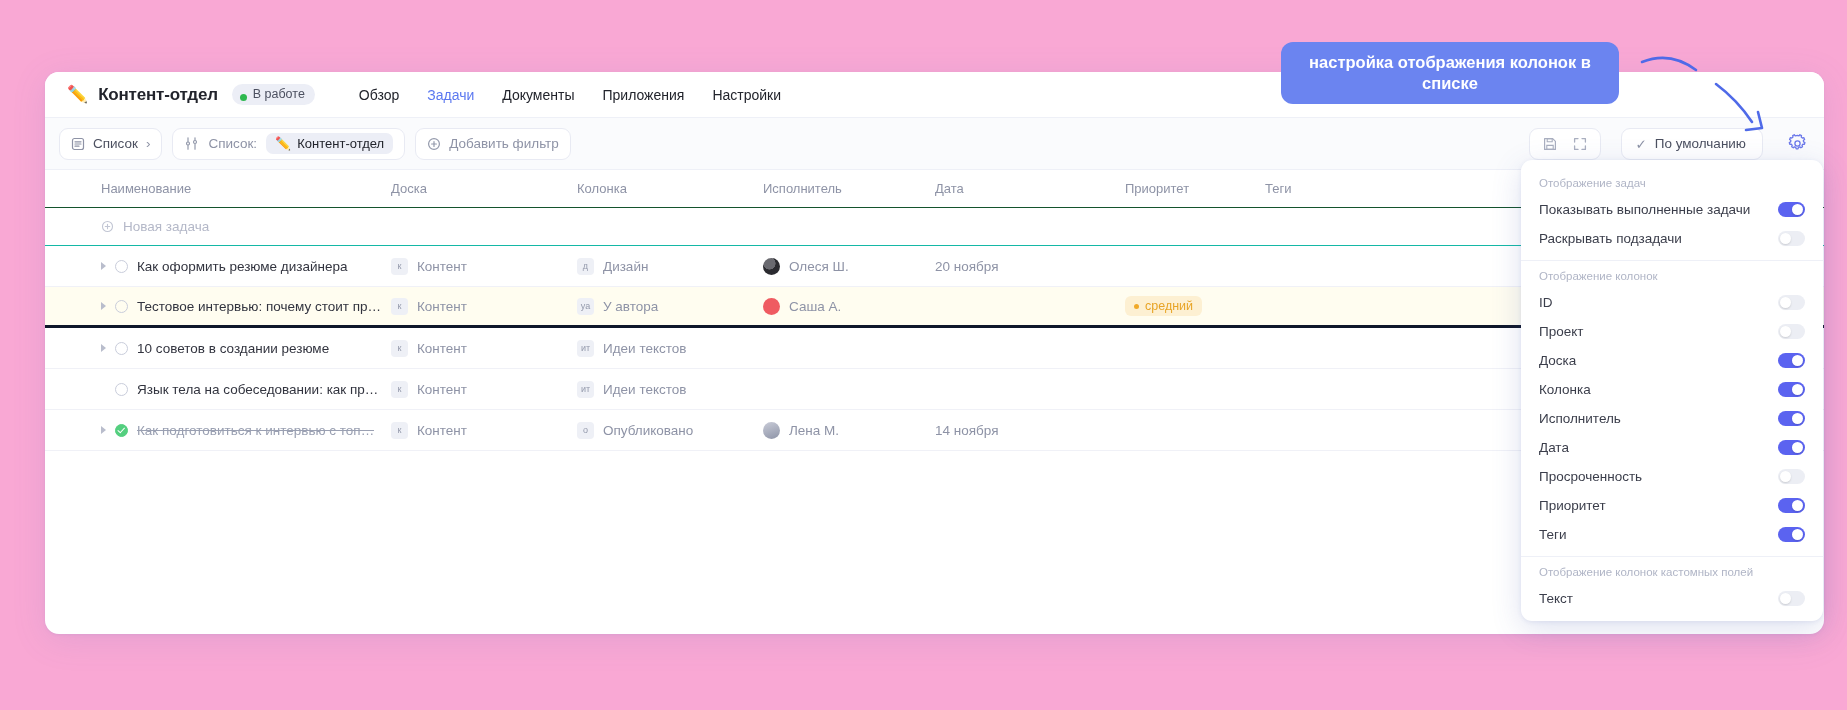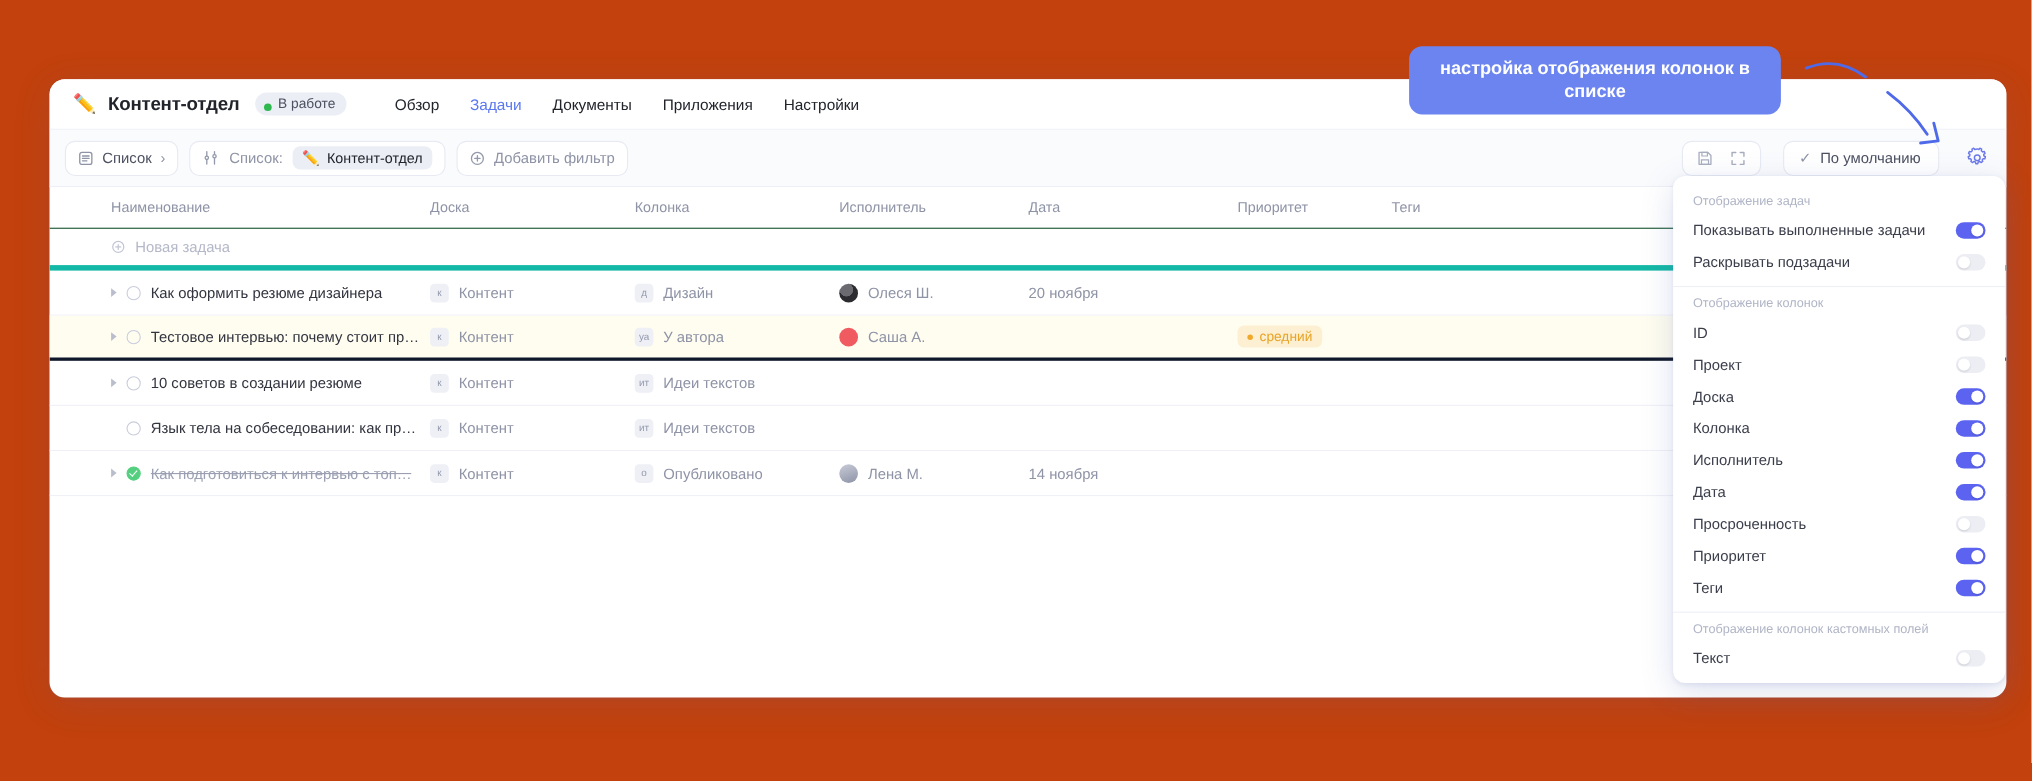--- a/index.html
+++ b/index.html
@@ -2,21 +2,21 @@
 <html><head>
 <meta charset="utf-8">
 <style>
   * { box-sizing: border-box; margin: 0; padding: 0; }
   html, body {
     width: 1847px; height: 710px;
     background: #ffffff;
     font-family: "Liberation Sans", "DejaVu Sans", sans-serif;
     overflow: hidden;
   }
-  .stage { position: relative; width: 1847px; height: 710px; background: #c2410c; }
+  .stage { position: relative; width: 1847px; height: 710px; background: #f9a8d4; }
 
   
   .card {
     position: absolute; left: 45px; top: 72px;
     width: 1779px; height: 562px;
     background: #ffffff;
     border-radius: 14px;
     box-shadow: 0 6px 34px rgba(92,110,190,.13), 0 1px 3px rgba(92,110,190,.10);
     overflow: hidden;
   }
@@ -75,21 +75,21 @@
   .tbl { width: 100%; }
   .trow {
     display: flex; align-items: center; height: 41px;
     border-bottom: 1px solid #f0f1f7; padding: 0 16px 0 56px;
     font-size: 13.5px; color: #32343f; position: relative;
   }
   .thead {
     height: 38px; color: #8e93a6; font-size: 13px;
     border-bottom: 1px solid #14532d;
   }
-  .trow.newtask { color: #b4b8c8; height: 38px; border-bottom: 5px solid #14b8a6; }
+  .trow.newtask { color: #b4b8c8; height: 38px; border-bottom: 1px solid #14b8a6; }
   .trow.highlight { background: #fffdf0; border-bottom: 3px solid #0f172a; }
   .trow.done .c-name .tname { color: #9aa0b2; text-decoration: line-through; }
   .c-name   { width: 290px; display: flex; align-items: center; gap: 9px; }
   .c-board  { width: 186px; display: flex; align-items: center; gap: 9px; }
   .c-col    { width: 186px; display: flex; align-items: center; gap: 9px; }
   .c-assn   { width: 172px; display: flex; align-items: center; gap: 9px; }
   .c-date   { width: 190px; }
   .c-prio   { width: 140px; }
   .c-tags   { width: 140px; }
   .tname { white-space: nowrap; overflow: hidden; text-overflow: ellipsis; }

